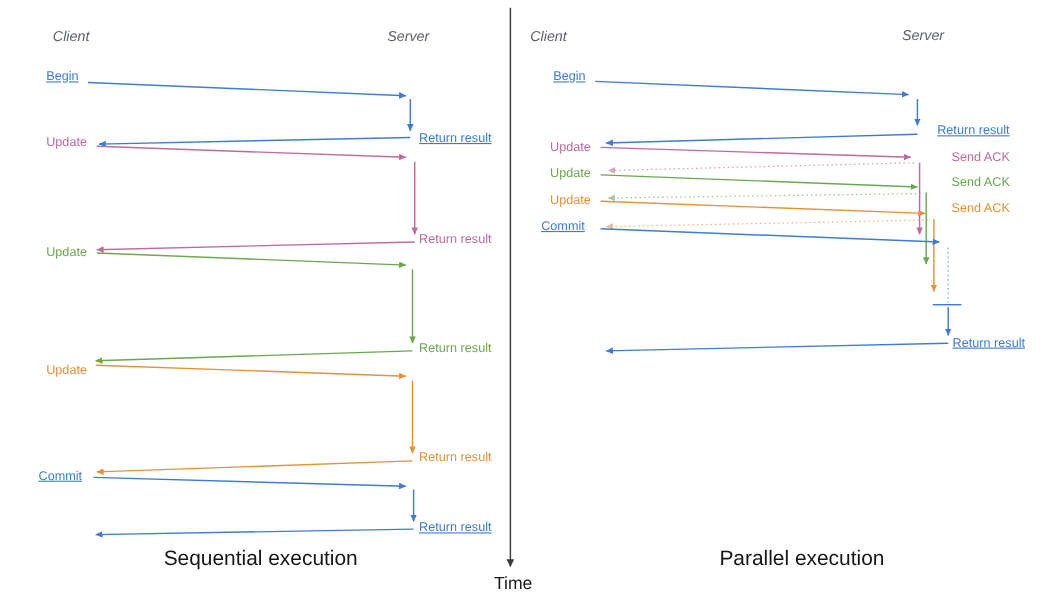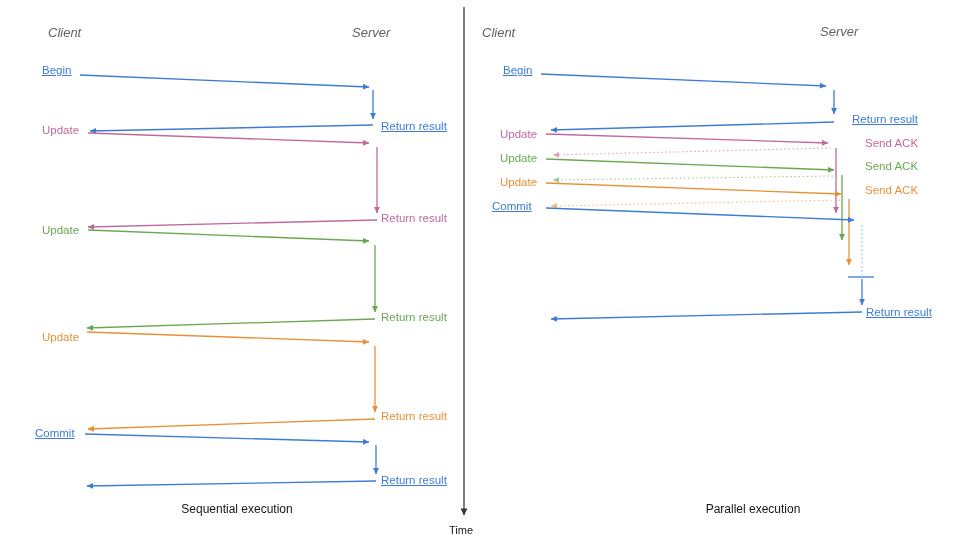--- a/index.html
+++ b/index.html
@@ -9,25 +9,25 @@
   }
   .stage svg{position:absolute;left:0;top:0;}
   .lbl{
     position:absolute;font-size:11.5px;line-height:12px;white-space:nowrap;
   }
   .heading{
     position:absolute;font-size:13px;line-height:14px;font-style:italic;
     color:#5f6368;white-space:nowrap;
   }
   .caption{
-    position:absolute;font-size:12px;line-height:16px;color:#161616;
+    position:absolute;font-size:19px;line-height:16px;color:#161616;
     text-align:center;white-space:nowrap;
   }
   .time-lbl{
-    position:absolute;font-size:11px;line-height:13px;color:#1a1a1a;white-space:nowrap;text-align:center;
+    position:absolute;font-size:16px;line-height:13px;color:#1a1a1a;white-space:nowrap;text-align:center;
   }
   .c-blue{color:var(--blue);text-decoration:underline;}   .s-blue{stroke:var(--blue);}   .f-blue{fill:var(--blue);}
   .c-magenta{color:var(--magenta);} .s-magenta{stroke:var(--magenta);} .f-magenta{fill:var(--magenta);}
   .c-green{color:var(--green);} .s-green{stroke:var(--green);} .f-green{fill:var(--green);}
   .c-orange{color:var(--orange);} .s-orange{stroke:var(--orange);} .f-orange{fill:var(--orange);}
   .s-axis{stroke:var(--axis);} .f-axis{fill:var(--axis);}
   .ln{fill:none;stroke-width:1.3;}
   .dash{stroke-dasharray:1.5 2.6;stroke-width:1.15;opacity:.6;}
 </style>
 </head>
@@ -139,17 +139,17 @@
 
     <span class="lbl c-green" style="left:500px;top:152px">Update</span>
     <span class="lbl c-green" style="left:865px;top:160px">Send ACK</span>
 
     <span class="lbl c-orange" style="left:500px;top:176px">Update</span>
     <span class="lbl c-orange" style="left:865px;top:184px">Send ACK</span>
 
     <span class="lbl c-blue" style="left:492px;top:200px">Commit</span>
     <span class="lbl c-blue" style="left:866px;top:306px">Return result</span>
 
-    <div class="caption" style="left:653px;top:501px;width:200px">Parallel execution</div>
+    <div class="caption" style="left:629px;top:501px;width:200px">Parallel execution</div>
   </div>
 
   <span class="time-lbl" style="left:449px;top:524px">Time</span>
 </div>
 
 </body></html>

